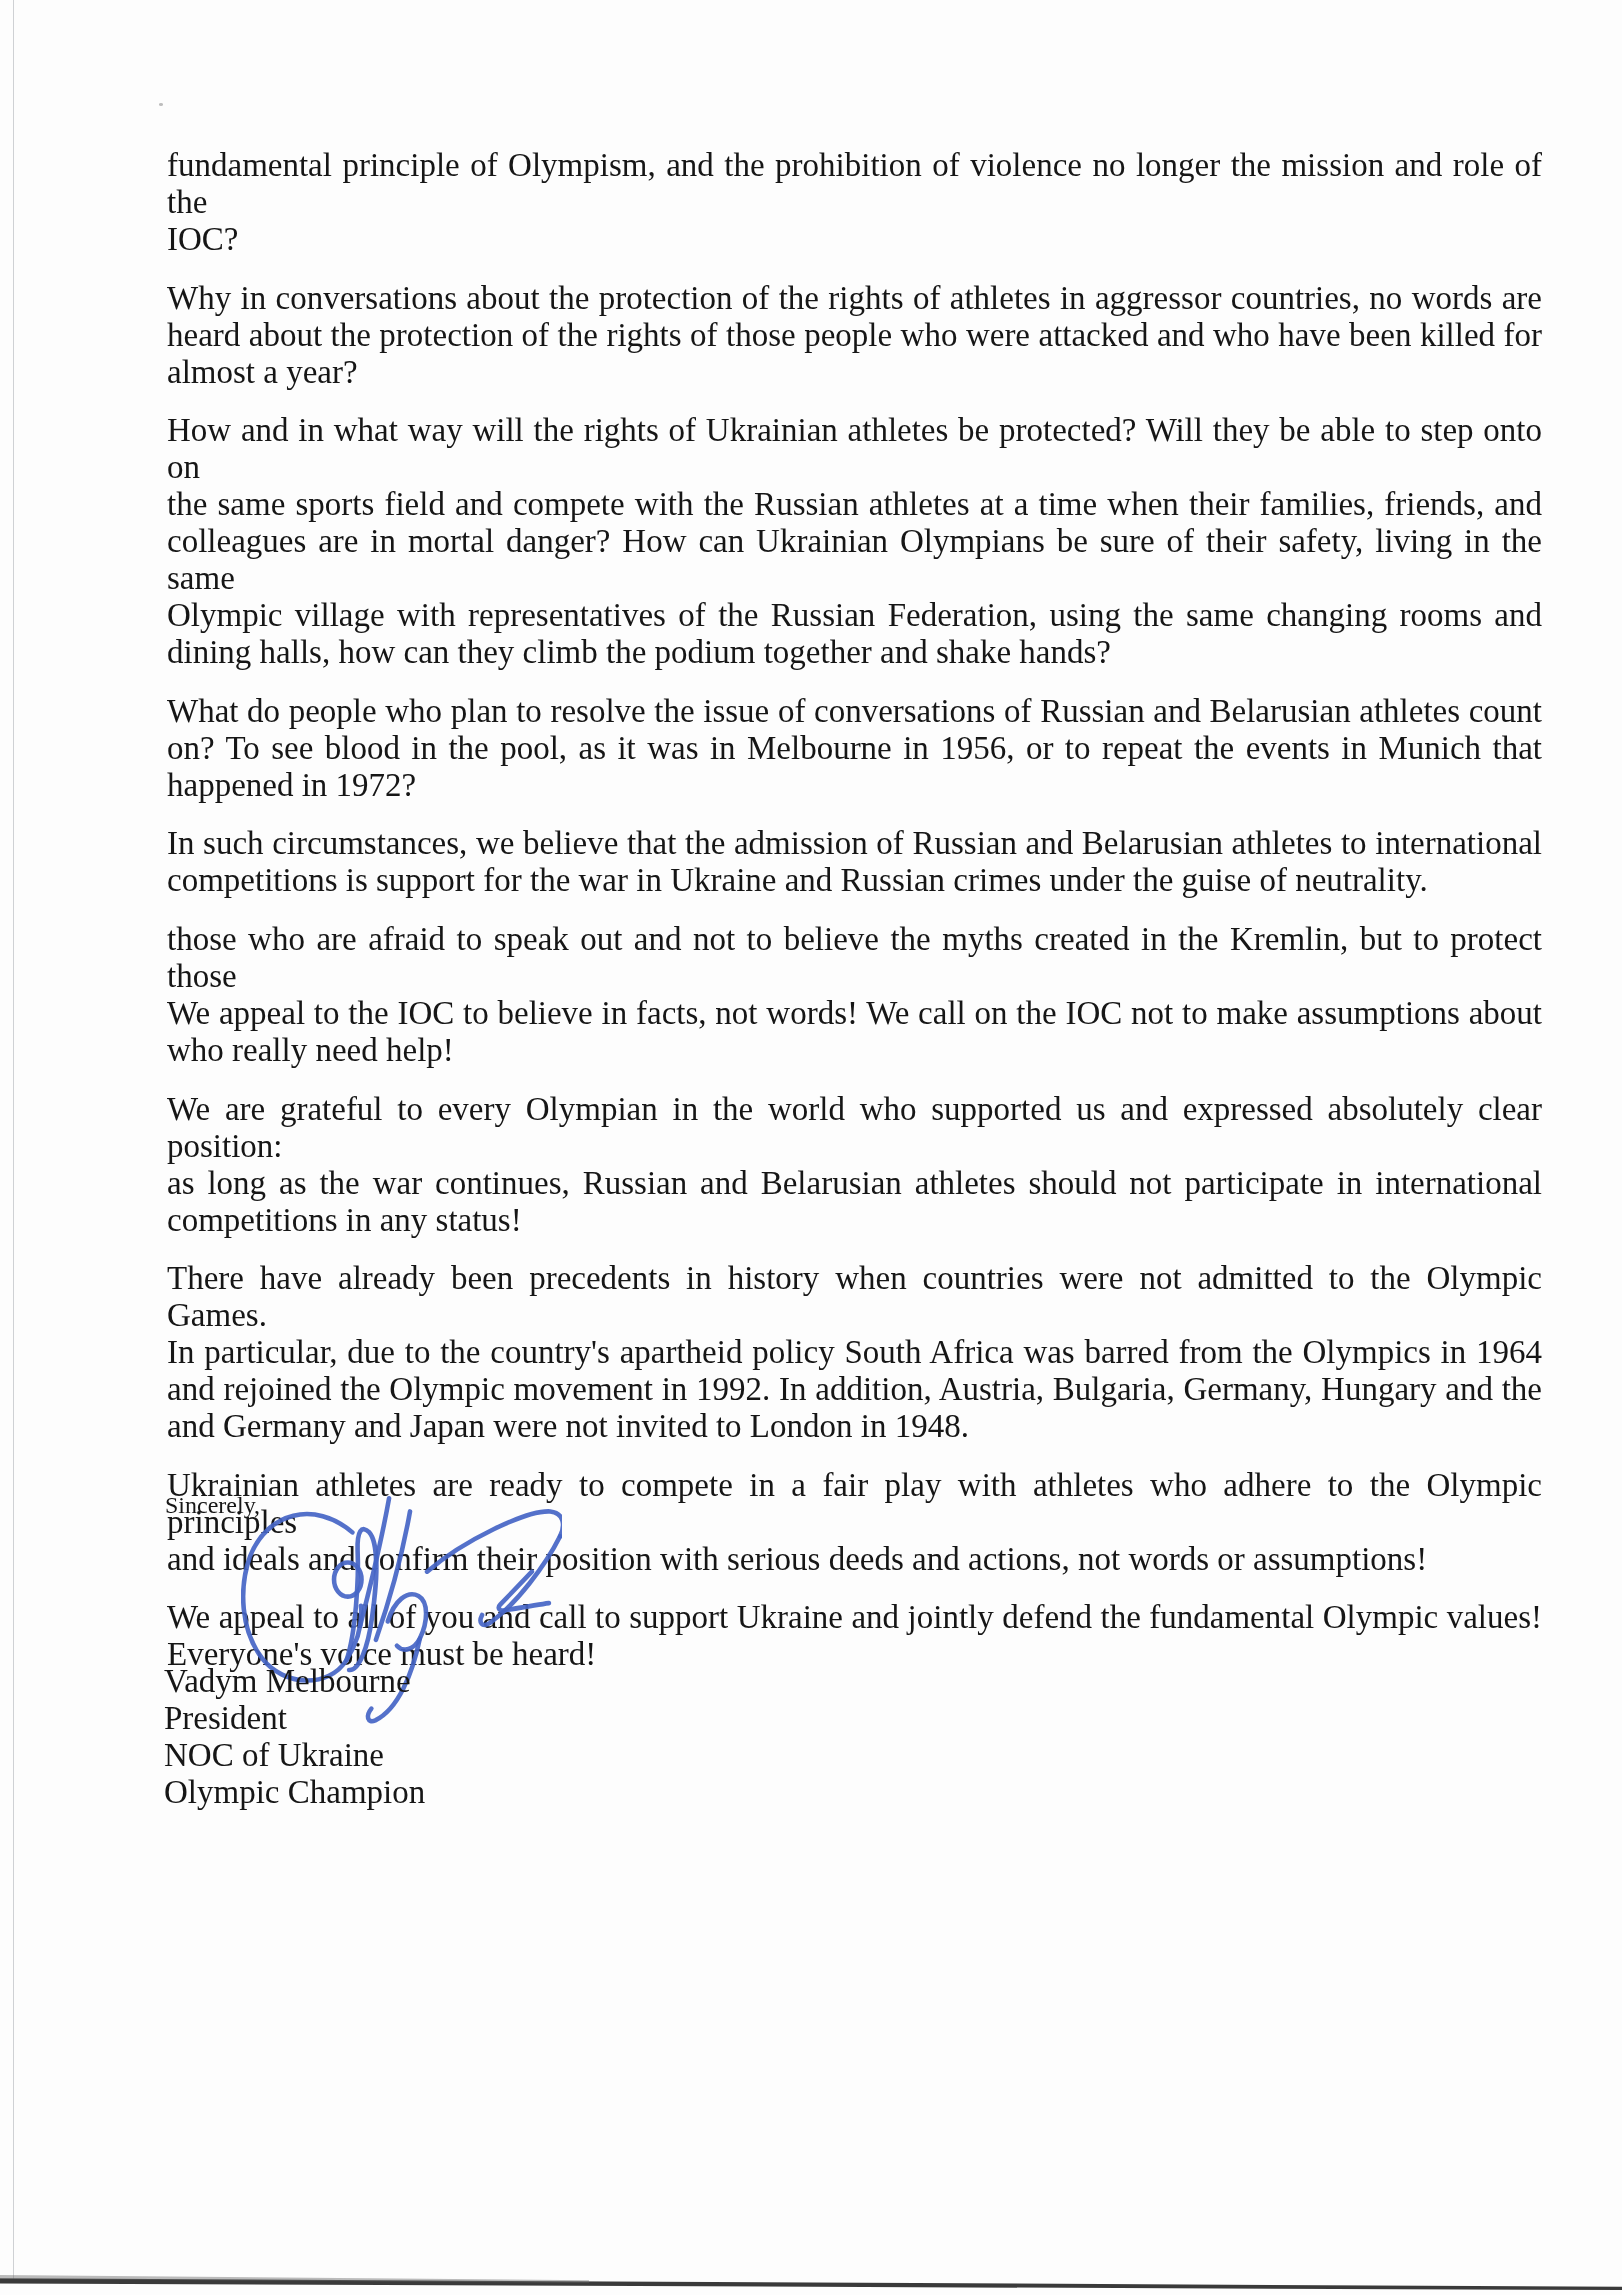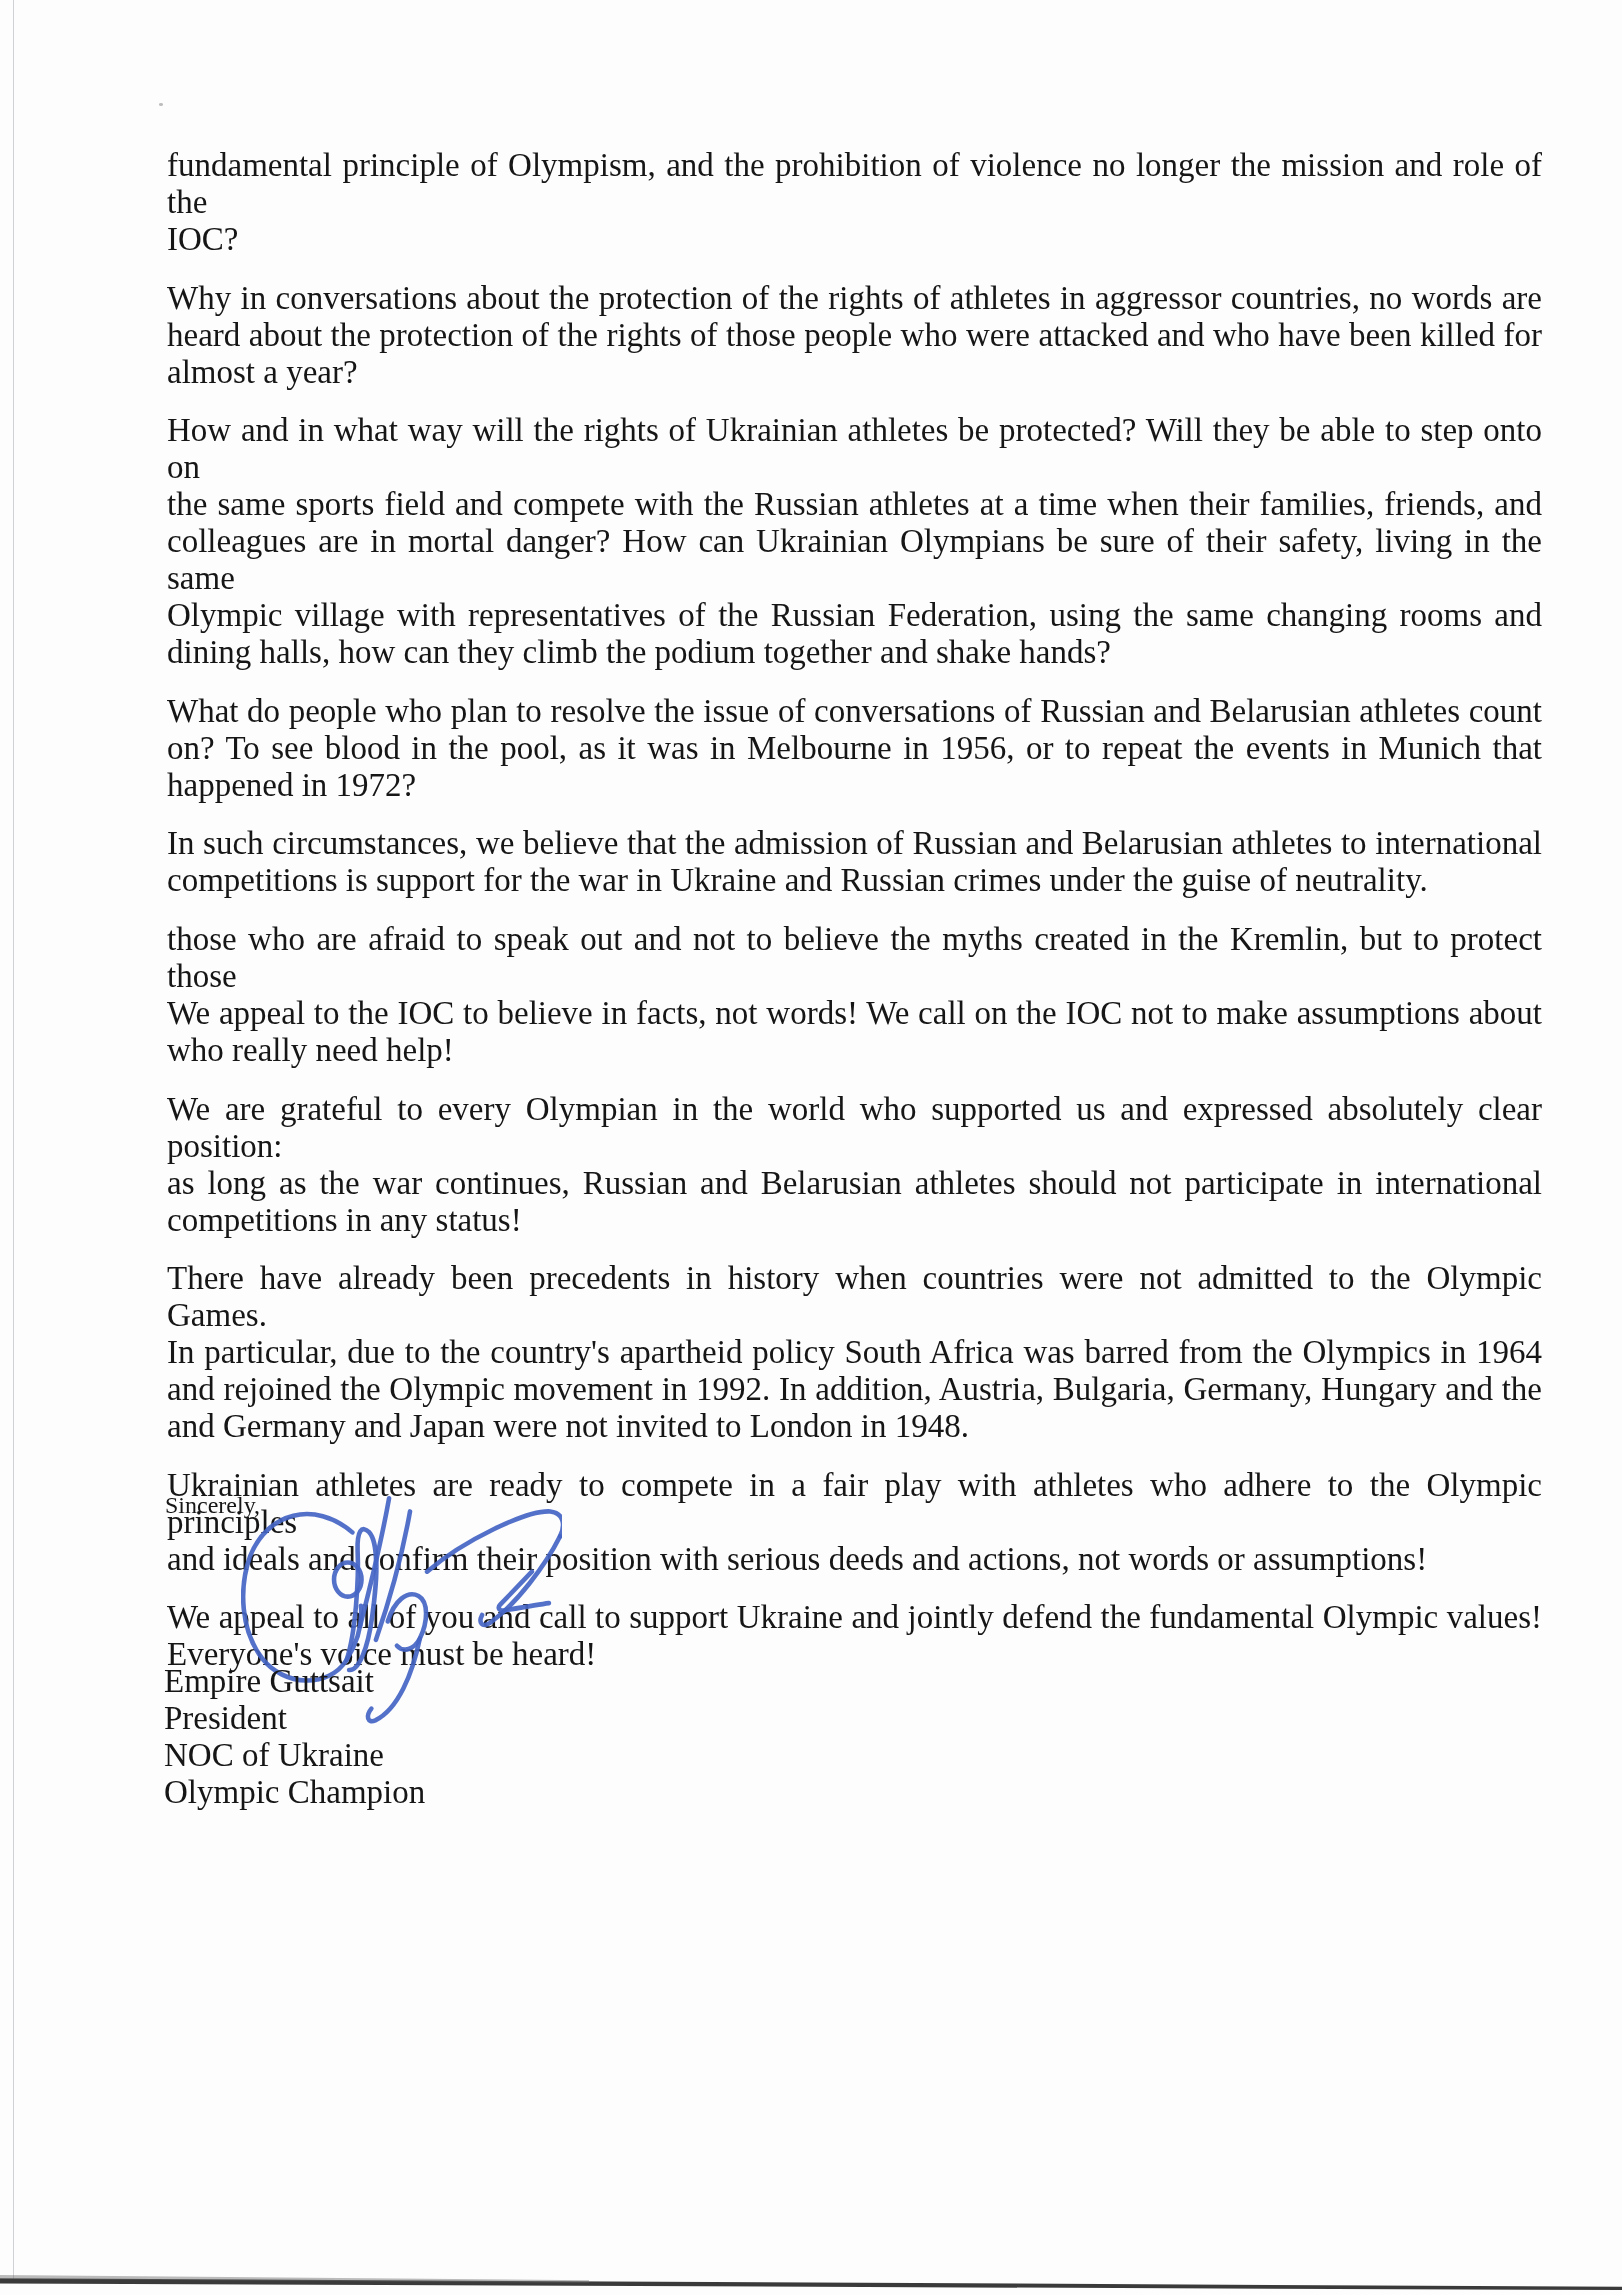--- a/index.html
+++ b/index.html
@@ -125,21 +125,21 @@
     <path d="M 226 8 C 216 64 198 140 182 202"></path>
     <path d="M 258 28 C 247 90 226 166 206 224"></path>
     <path d="M 224 196 C 234 164 254 148 271 157 C 287 166 285 198 273 222 C 264 239 248 244 238 233"></path>
     <path d="M 273 222 C 262 275 240 330 205 347 C 193 352 190 340 199 329"></path>
     <path d="M 284 120 C 340 72 436 26 472 28 C 492 30 496 48 487 66"></path>
     <path d="M 487 66 C 465 110 420 170 380 198 C 368 206 362 198 368 186"></path>
     <path d="M 444 120 L 396 170 C 391 175 394 181 403 179 C 432 174 455 170 470 168"></path>
   </svg>
 
   <div class="signoff">
-    <div>Empire Guttsait</div>
+    <div>Vadym Melbourne</div>
     <div>President</div>
     <div>NOC of Ukraine</div>
     <div>Olympic Champion</div>
   </div>
 
   <svg class="bottom-edge-svg" viewBox="0 0 2480 38" preserveAspectRatio="none" aria-hidden="true">
     <polygon points="0,11 2480,24 2480,29 0,19" fill="#3a3a3a"></polygon>
     <polygon points="0,6 900,14 900,18 0,12" fill="#6b6b6b" opacity="0.45"></polygon>
   </svg>
 

